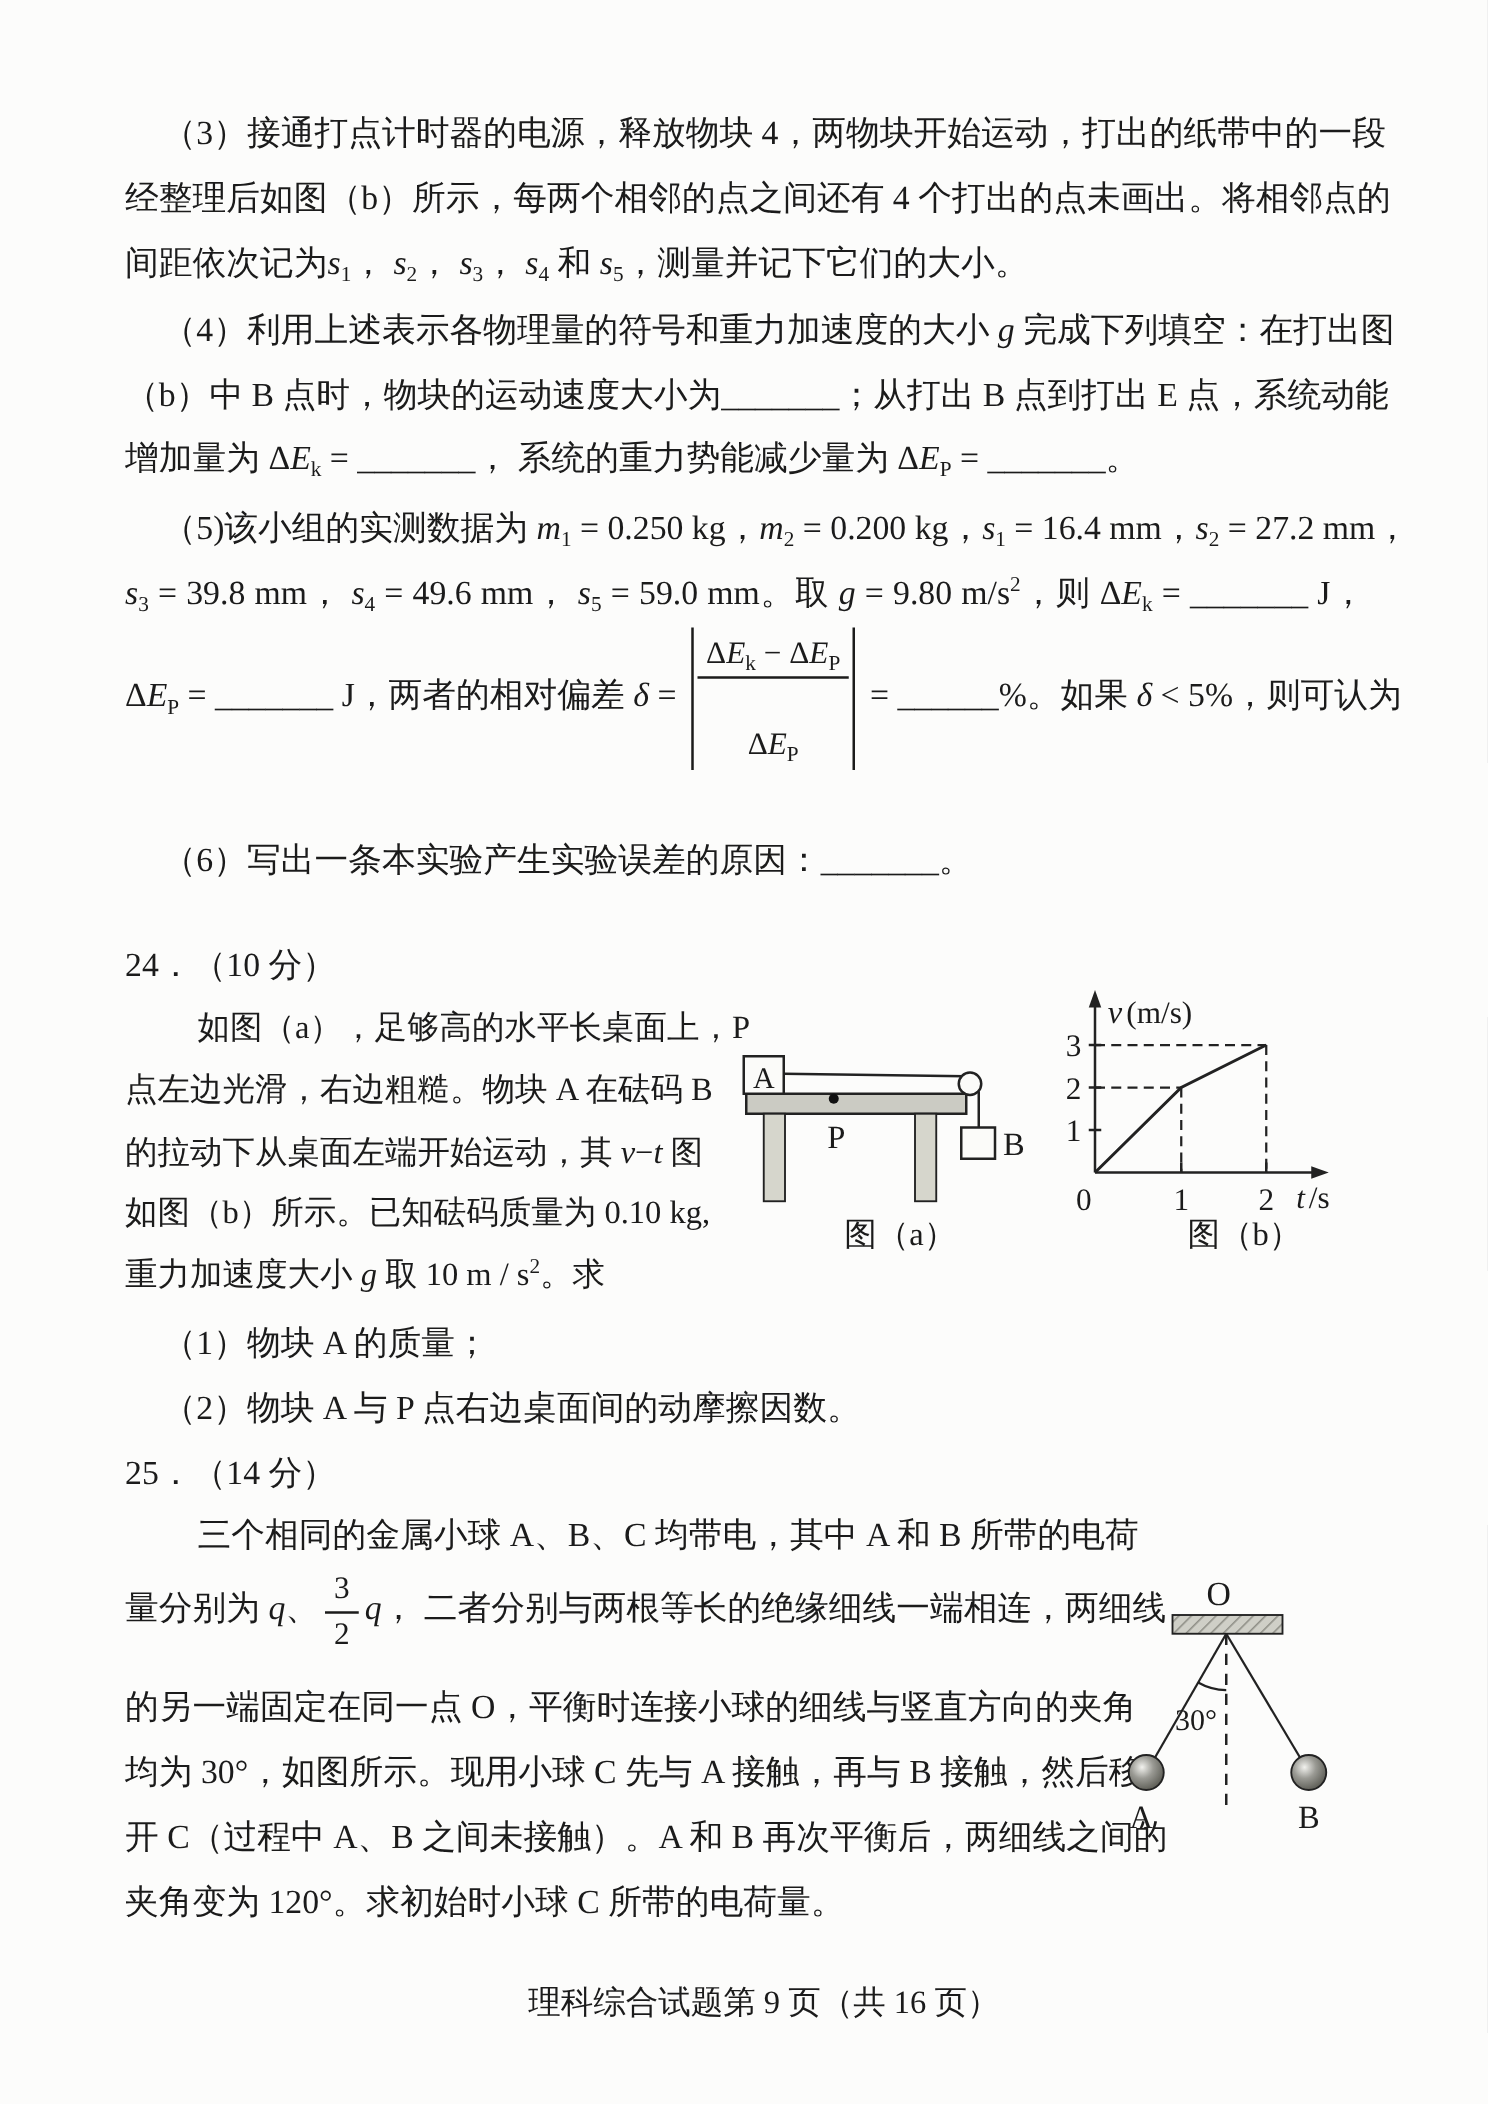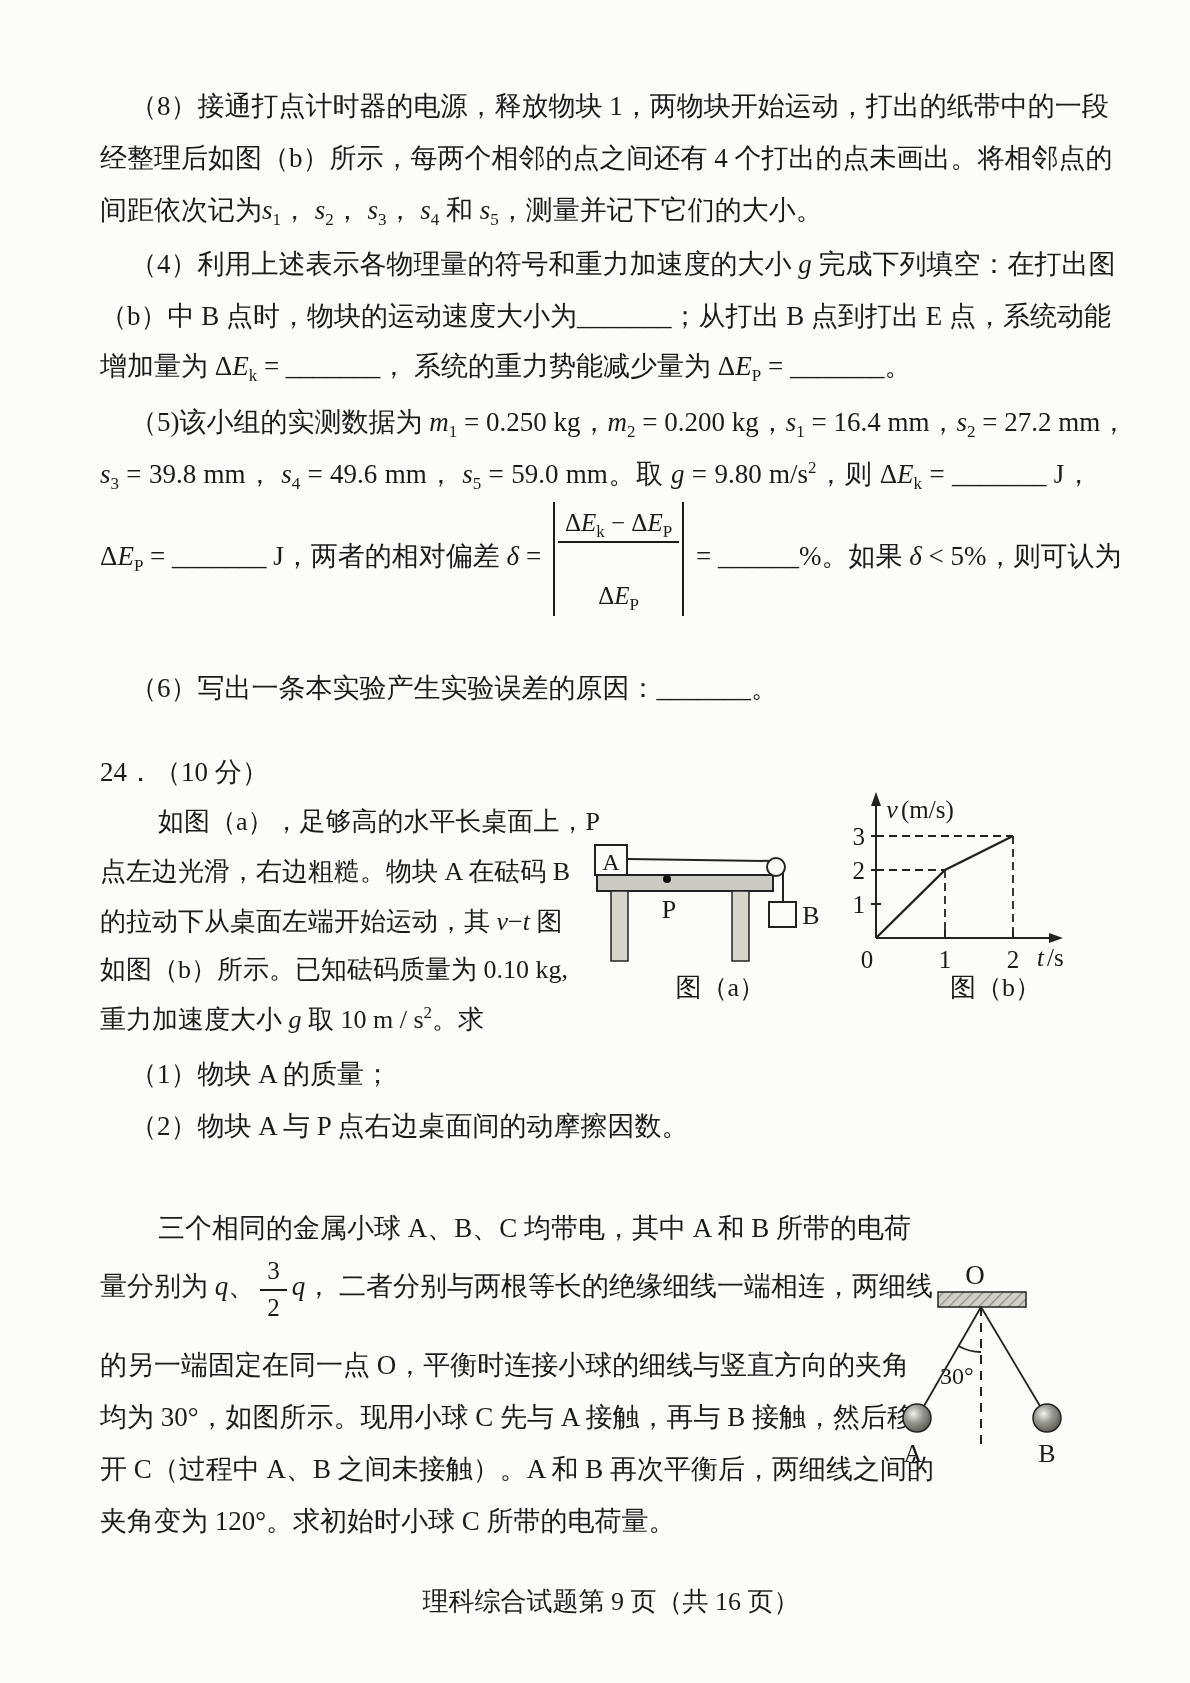--- a/index.html
+++ b/index.html
@@ -24,21 +24,21 @@
   .cap{position:absolute;font-size:26px;text-align:right;white-space:nowrap;}
   .footer{position:absolute;left:0;width:1190px;text-align:center;font-size:26px;}
   .figsvg{position:absolute;}
   text{fill:#1b1b1b;font-family:"Liberation Serif","DejaVu Serif",serif;}
 </style>
 </head>
 <body>
 
 <div class="page">
 
-  <div class="ln fill ind1" style="left:100px;top:86px;width:992px;">（8）接通打点计时器的电源，释放物块 1，两物块开始运动，打出的纸带中的一段</div>
+  <div class="ln fill ind1" style="left:100px;top:86px;width:992px;">（3）接通打点计时器的电源，释放物块 4，两物块开始运动，打出的纸带中的一段</div>
   <div class="ln fill" style="left:100px;top:138px;width:992px;">经整理后如图（b）所示，每两个相邻的点之间还有 4 个打出的点未画出。将相邻点的</div>
   <div class="ln" style="left:100px;top:190px;width:992px;"><span>间距依次记为</span><span class="var">s</span><sub>1</sub><span>， </span><span class="var">s</span><sub>2</sub><span>， </span><span class="var">s</span><sub>3</sub><span>， </span><span class="var">s</span><sub>4</sub><span> 和 </span><span class="var">s</span><sub>5</sub><span>，测量并记下它们的大小。</span></div>
 
   <div class="ln fill ind1" style="left:100px;top:244px;width:992px;"><span>（4）利用上述表示各物理量的符号和重力加速度的大小 </span><span class="var">g</span><span> 完成下列填空：在打出图</span></div>
   <div class="ln fill" style="left:100px;top:296px;width:992px;"><span>（b）中 B 点时，物块的运动速度大小为</span><span>_______</span><span>；从打出 B 点到打出 E 点，系统动能</span></div>
   <div class="ln" style="left:100px;top:346px;width:992px;font-family:Liberation Serif, serif;"><span>增加量为 Δ</span><span class="var">E</span><sub>k</sub><span> = </span><span>_______</span><span>， 系统的重力势能减少量为 Δ</span><span class="var">E</span><sub>P</sub><span> = </span><span>_______</span><span>。</span></div>
 
   <div class="ln fill ind1" style="left:100px;top:402px;width:992px;"><span>（5)该小组的实测数据为 </span><span class="var">m</span><sub>1</sub><span> = 0.250 kg，</span><span class="var">m</span><sub>2</sub><span> = 0.200 kg，</span><span class="var">s</span><sub>1</sub><span> = 16.4 mm，</span><span class="var">s</span><sub>2</sub><span> = 27.2 mm，</span></div>
   <div class="ln fill" style="left:100px;top:454px;width:992px;"><span class="var">s</span><sub>3</sub><span> = 39.8 mm， </span><span class="var">s</span><sub>4</sub><span> = 49.6 mm， </span><span class="var">s</span><sub>5</sub><span> = 59.0 mm。取 </span><span class="var">g</span><span> = 9.80 m/s</span><sup>2</sup><span>，则 Δ</span><span class="var">E</span><sub>k</sub><span> = </span><span>_______</span><span> J，</span></div>
   <div class="ln fill tallfrac" style="left:100px;top:500px;width:992px;"><span>Δ</span><span class="var">E</span><sub>P</sub><span> = </span><span>_______</span><span> J，两者的相对偏差 </span><span class="var">δ</span><span> = </span><span class="frac abs">
@@ -95,20 +95,21 @@
     <text x="100" y="178" font-size="25" text-anchor="middle">1</text>
     <text x="168" y="178" font-size="25" text-anchor="middle">2</text>
     <text x="192" y="176" font-size="25" font-style="italic" text-anchor="start">t</text>
     <text x="202" y="176" font-size="25" text-anchor="start">/s</text>
   </svg>
   <div class="cap" style="left:881px;top:970px;width:160px;">图（b）</div>
 
   <div class="ln ind1" style="left:100px;top:1054px;width:992px;">（1）物块 A 的质量；</div>
   <div class="ln ind1" style="left:100px;top:1106px;width:992px;">（2）物块 A 与 P 点右边桌面间的动摩擦因数。</div>
 
+  <div class="ln" style="left:100px;top:1158px;width:992px;">25．（14 分）</div>
   <div class="ln fill ind2" style="left:100px;top:1208px;width:782px;">三个相同的金属小球 A、B、C 均带电，其中 A 和 B 所带的电荷</div>
   <div class="ln fill midfrac" style="left:100px;top:1246px;width:782px;"><span>量分别为 </span><span class="var">q</span><span>、</span><span class="frac">
         <span class="fnum"><span>3</span></span>
         <span class="fden"><span>2</span></span>
       </span><span class="var">q</span><span>， 二者分别与两根等长的绝缘细线一端相连，两细线</span></div>
   <div class="ln fill" style="left:100px;top:1345px;width:782px;">的另一端固定在同一点 O，平衡时连接小球的细线与竖直方向的夹角</div>
   <div class="ln fill" style="left:100px;top:1397px;width:782px;">均为 30°，如图所示。现用小球 C 先与 A 接触，再与 B 接触，然后移</div>
   <div class="ln fill" style="left:100px;top:1449px;width:782px;">开 C（过程中 A、B 之间未接触）。A 和 B 再次平衡后，两细线之间的</div>
   <div class="ln" style="left:100px;top:1501px;width:782px;">夹角变为 120°。求初始时小球 C 所带的电荷量。</div>
 

